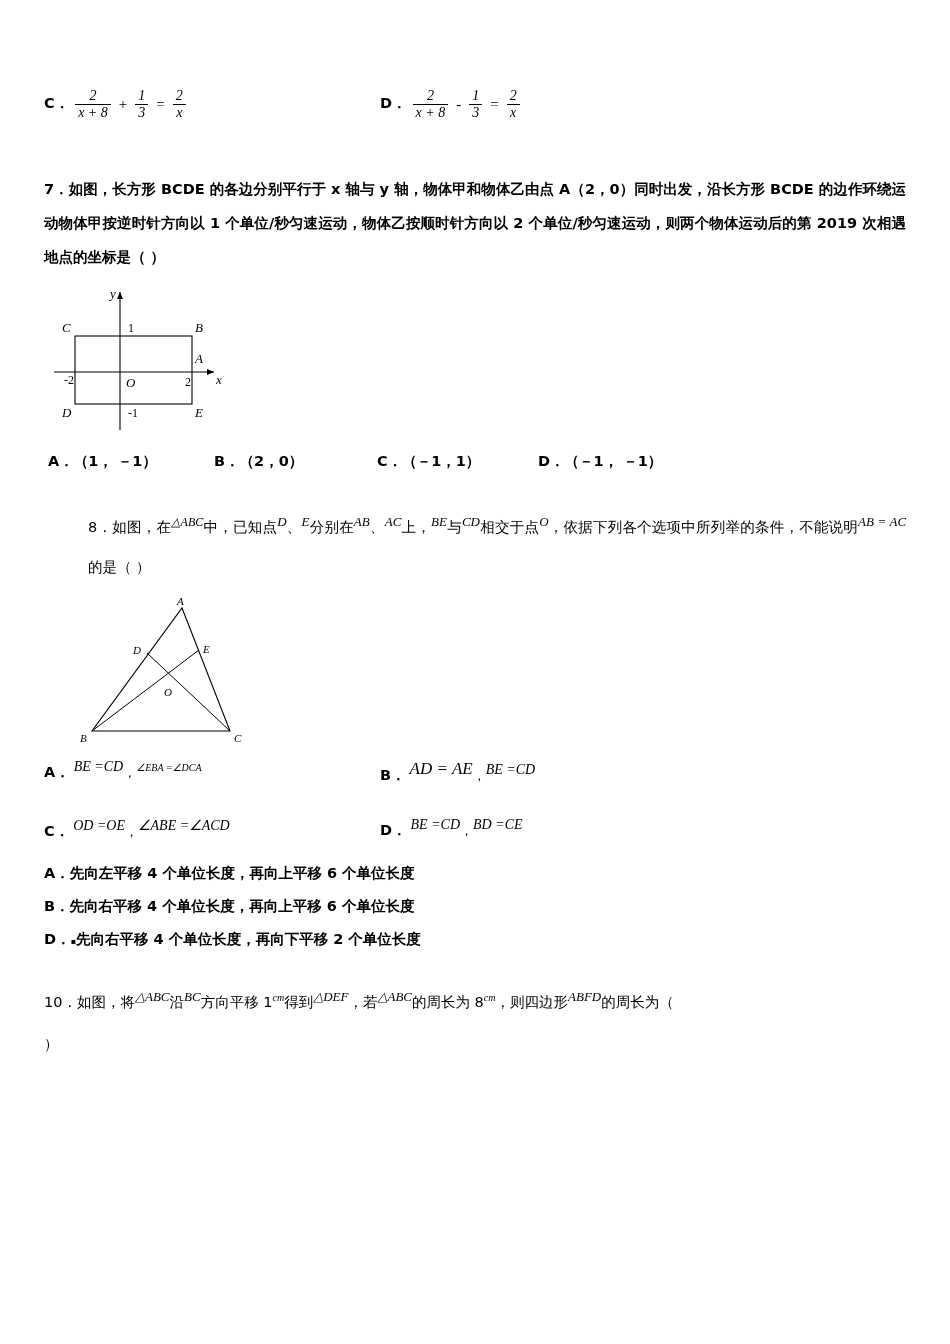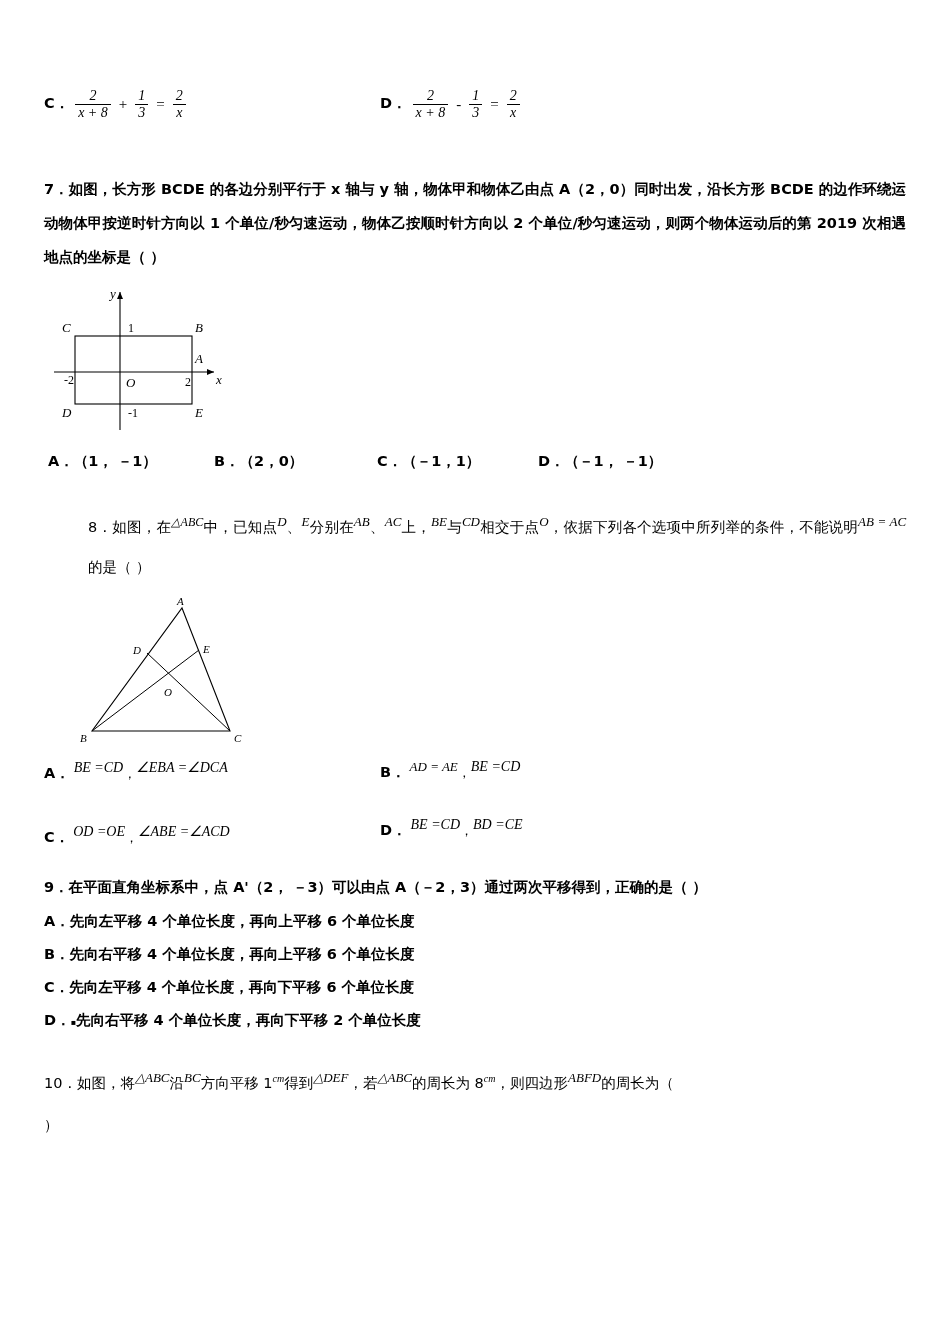--- a/index.html
+++ b/index.html
@@ -160,43 +160,39 @@
         <text x="190" y="147" font-family="Liberation Serif, serif" font-style="italic" font-size="11">C</text>
         <text x="89" y="59" font-family="Liberation Serif, serif" font-style="italic" font-size="11">D</text>
         <text x="159" y="58" font-family="Liberation Serif, serif" font-style="italic" font-size="11">E</text>
         <text x="120" y="101" font-family="Liberation Serif, serif" font-style="italic" font-size="11">O</text>
       </svg>
     </div>
 
     <div style="position:relative;height:96px;margin-top:4px;">
       <div style="position:absolute;left:0;top:0;">
         <span class="opt-letter">A．</span>
-        <span class="mathnorm" style="vertical-align:super;font-size:14px;">BE =CD</span><span style="font-family:'DejaVu Sans',sans-serif;font-size:13px;">，</span><span class="mathnorm" style="vertical-align:super;font-size:14px;">∠EBA =∠DCA</span>
+        <span class="mathnorm" style="vertical-align:super;font-size:14px;">BE =CD</span><span style="font-family:'DejaVu Sans',sans-serif;font-size:13px;">，</span><span class="mathnorm" style="vertical-align:super;font-size:10px;">∠EBA =∠DCA</span>
       </div>
       <div style="position:absolute;left:336px;top:0;">
         <span class="opt-letter">B．</span>
-        <span class="mathnorm" style="vertical-align:super;font-size:13px;">AD = AE</span><span style="font-family:'DejaVu Sans',sans-serif;font-size:13px;">，</span><span class="mathnorm" style="vertical-align:super;font-size:14px;">BE =CD</span>
-      </div>
-      <div style="position:absolute;left:0;top:64px;">
+        <span class="mathnorm" style="vertical-align:super;font-size:17px;">AD = AE</span><span style="font-family:'DejaVu Sans',sans-serif;font-size:13px;">，</span><span class="mathnorm" style="vertical-align:super;font-size:14px;">BE =CD</span>
+      </div>
+      <div style="position:absolute;left:0;top:58px;">
         <span class="opt-letter">C．</span>
         <span class="mathnorm" style="vertical-align:super;font-size:14px;">OD =OE</span><span style="font-family:'DejaVu Sans',sans-serif;font-size:13px;">，</span><span class="mathnorm" style="vertical-align:super;font-size:14px;">∠ABE =∠ACD</span>
       </div>
       <div style="position:absolute;left:336px;top:58px;">
         <span class="opt-letter">D．</span>
         <span class="mathnorm" style="vertical-align:super;font-size:14px;">BE =CD</span><span style="font-family:'DejaVu Sans',sans-serif;font-size:13px;">，</span><span class="mathnorm" style="vertical-align:super;font-size:14px;">BD =CE</span>
       </div>
     </div>
 
-    <div class="qtext b" style="margin-top:16px;line-height:32px;">
-      <span>9．</span><span>在平面直角坐标系中，点 A'（2， －3）可以由点 A（－2，3）通过两次平移得到，正确的是（     ）</span>
-    </div>
     <div class="abcd-list" style="margin-top:2px;">
       <div><span>A．</span><span>先向左平移 4 个单位长度，再向上平移 6 个单位长度</span></div>
       <div><span>B．</span><span>先向右平移 4 个单位长度，再向上平移 6 个单位长度</span></div>
-      <div><span>C．</span><span>先向左平移 4 个单位长度，再向下平移 6 个单位长度</span></div>
       <div><span>D．</span><span style="font-size:8px;">▪</span><span>先向右平移 4 个单位长度，再向下平移 2 个单位长度</span></div>
     </div>
 
     <div class="qtext" style="margin-top:18px;line-height:42px;">
       <span>10．</span><span>如图，将</span><span class="mi-s" style="vertical-align:super;font-size:13px;">△ABC</span><span>沿</span><span class="mi-s" style="vertical-align:super;">BC</span><span>方向平移 1</span><span class="sup">cm</span><span>得到</span><span class="mi-s" style="vertical-align:super;font-size:13px;">△DEF</span><span>，若</span><span class="mi-s" style="vertical-align:super;font-size:13px;">△ABC</span><span>的周长为 8</span><span class="sup">cm</span><span>，则四边形</span><span class="mi-s" style="vertical-align:super;">ABFD</span><span>的周长为（</span>
       <div style="margin-top:0;">）</div>
     </div>
 
   </div>
 </div>

